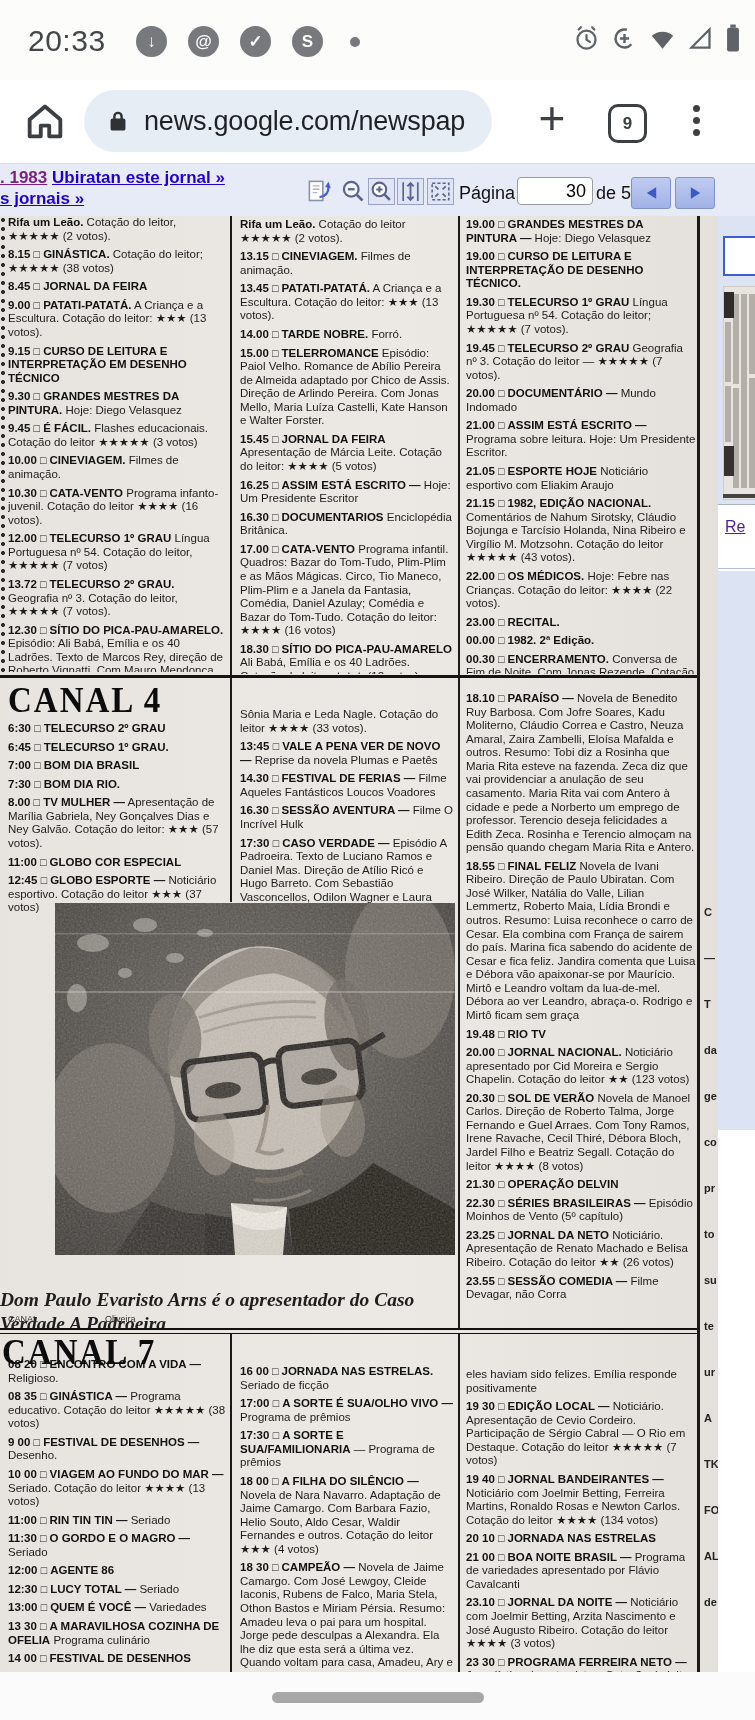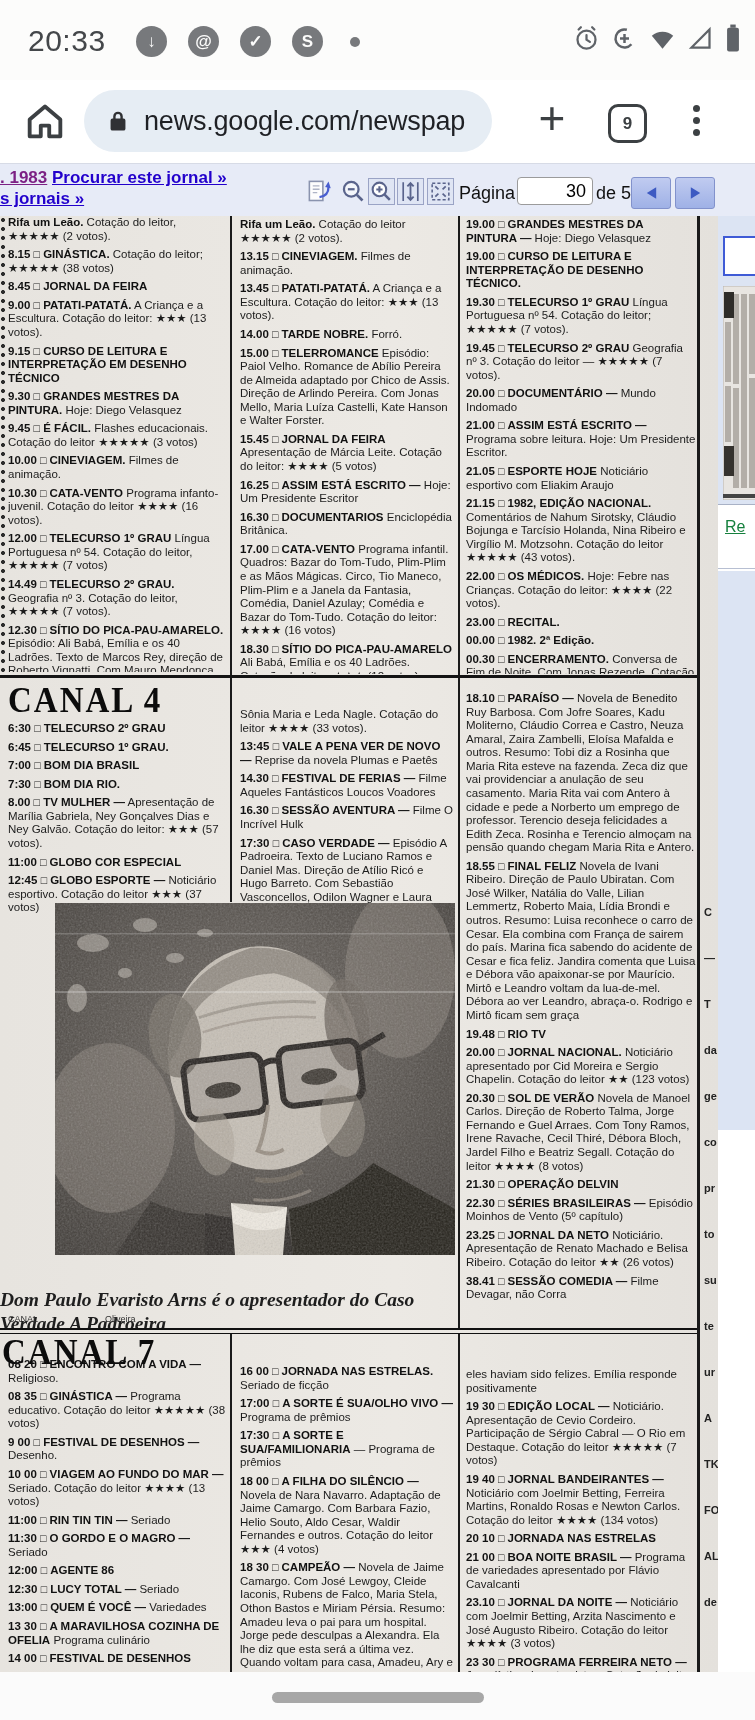--- a/index.html
+++ b/index.html
@@ -85,21 +85,21 @@
   .vredge{left:697px;top:0;height:1456px;width:3px;}
   .edge-frags{position:absolute;left:704px;top:690px;width:14px;height:766px;overflow:hidden;
               font-size:11px;font-weight:700;color:#222;}
   .edge-frags div{height:46px;}
   
   .side-panel{position:absolute;left:718px;top:0;width:37px;height:914px;background:#dce4f3;overflow:hidden;}
   .cur-box{position:absolute;left:5px;top:20px;width:44px;height:36px;background:#fff;border:2px solid #3f5bd6;}
   .thumb{position:absolute;left:5px;top:70px;width:34px;height:214px;}
   .side-div1{position:absolute;left:0;top:288px;width:37px;height:1px;background:#a9b2c6;}
   .side-white{position:absolute;left:0;top:289px;width:37px;height:66px;background:#fff;}
-  .re-link{position:absolute;left:7px;top:302px;font-size:16px;color:#15803d;}
+  .re-link{position:absolute;left:7px;top:302px;font-size:16px;color:#4c1d95;}
   .side-div2{position:absolute;left:0;top:352px;width:37px;height:1px;background:#b7bfd2;}
   
   .bottom-strip{position:absolute;left:0;top:1672px;width:755px;height:48px;background:#fbfbfb;}
   .home-ind{position:absolute;left:272px;top:20px;width:212px;height:11px;border-radius:6px;background:#a7a7a7;}
 </style>
 </head>
 <body>
 
 <div class="screen">
 
@@ -151,21 +151,21 @@
         <span></span>
         <span></span>
         <span></span>
       </div>
   </div>
 
   <div class="gn-toolbar">
     <div class="gn-links">
       <div class="row1">
         <a class="vlink" href="#">. 1983</a>
-        <a class="blink" href="#">Procurar este jornal »</a>
+        <a class="blink" href="#">Ubiratan este jornal »</a>
       </div>
       <div class="row2">
         <a class="blink" href="#">s jornais »</a>
       </div>
     </div>
     <svg class="tool-ic ti1" viewBox="0 0 24 24">
         <rect x="3" y="3" width="12" height="17" fill="#fdfdfd" stroke="#8a93ae" stroke-width="1.4"></rect>
         <path d="M6 7h6M6 10h6M6 13h4" stroke="#aeb4c6" stroke-width="1.2"></path>
         <path d="M12 17q8-1 8-9" stroke="#4a5fd0" stroke-width="2" fill="none"></path>
         <path d="M20 3l2 6-5-1z" fill="#4a5fd0"></path>
@@ -207,21 +207,21 @@
           <p class="li"><span class="ti">Rifa um Leão.</span> <span class="de">Cotação do leitor, ★★★★★ (2 votos).</span> </p>
           <p class="li"><span class="t">8.15</span> <span class="bx">□</span> <span class="ti">GINÁSTICA.</span> <span class="de">Cotação do leitor; ★★★★★ (38 votos)</span> </p>
           <p class="li"><span class="t">8.45</span> <span class="bx">□</span> <span class="ti">JORNAL DA FEIRA</span> </p>
           <p class="li"><span class="t">9.00</span> <span class="bx">□</span> <span class="ti">PATATI-PATATÁ.</span> <span class="de">A Criança e a Escultura. Cotação do leitor: ★★★ (13 votos).</span> </p>
           <p class="li"><span class="t">9.15</span> <span class="bx">□</span> <span class="ti">CURSO DE LEITURA E INTERPRETAÇÃO EM DESENHO TÉCNICO</span> </p>
           <p class="li"><span class="t">9.30</span> <span class="bx">□</span> <span class="ti">GRANDES MESTRES DA PINTURA.</span> <span class="de">Hoje: Diego Velasquez</span> </p>
           <p class="li"><span class="t">9.45</span> <span class="bx">□</span> <span class="ti">É FÁCIL.</span> <span class="de">Flashes educacionais. Cotação do leitor ★★★★★ (3 votos)</span> </p>
           <p class="li"><span class="t">10.00</span> <span class="bx">□</span> <span class="ti">CINEVIAGEM.</span> <span class="de">Filmes de animação.</span> </p>
           <p class="li"><span class="t">10.30</span> <span class="bx">□</span> <span class="ti">CATA-VENTO</span> <span class="de">Programa infanto-juvenil. Cotação do leitor ★★★★ (16 votos).</span> </p>
           <p class="li"><span class="t">12.00</span> <span class="bx">□</span> <span class="ti">TELECURSO 1º GRAU</span> <span class="de">Língua Portuguesa nº 54. Cotação do leitor, ★★★★★ (7 votos)</span> </p>
-          <p class="li"><span class="t">14.49</span> <span class="bx">□</span> <span class="ti">TELECURSO 2º GRAU.</span> <span class="de">Geografia nº 3. Cotação do leitor, ★★★★★ (7 votos).</span> </p>
+          <p class="li"><span class="t">13.72</span> <span class="bx">□</span> <span class="ti">TELECURSO 2º GRAU.</span> <span class="de">Geografia nº 3. Cotação do leitor, ★★★★★ (7 votos).</span> </p>
           <p class="li"><span class="t">12.30</span> <span class="bx">□</span> <span class="ti">SÍTIO DO PICA-PAU-AMARELO.</span> <span class="de">Episódio: Ali Babá, Emília e os 40 Ladrões. Texto de Marcos Rey, direção de Roberto Vignatti. Com Mauro Mendonça, Stenio Garcia, Arlette Salles e André Valli. Cotação do leitor: ★★★ (12 votos).</span> </p>
         </div>
       <div class="np-col c-t1">
           <p class="li"><span class="ti">Rifa um Leão.</span> <span class="de">Cotação do leitor ★★★★★ (2 votos).</span> </p>
           <p class="li"><span class="t">13.15</span> <span class="bx">□</span> <span class="ti">CINEVIAGEM.</span> <span class="de">Filmes de animação.</span> </p>
           <p class="li"><span class="t">13.45</span> <span class="bx">□</span> <span class="ti">PATATI-PATATÁ.</span> <span class="de">A Criança e a Escultura. Cotação do leitor: ★★★ (13 votos).</span> </p>
           <p class="li"><span class="t">14.00</span> <span class="bx">□</span> <span class="ti">TARDE NOBRE.</span> <span class="de">Forró.</span> </p>
           <p class="li"><span class="t">15.00</span> <span class="bx">□</span> <span class="ti">TELERROMANCE</span> <span class="de">Episódio: Paiol Velho. Romance de Abílio Pereira de Almeida adaptado por Chico de Assis. Direção de Arlindo Pereira. Com Jonas Mello, Maria Luíza Castelli, Kate Hanson e Walter Forster.</span> </p>
           <p class="li"><span class="t">15.45</span> <span class="bx">□</span> <span class="ti">JORNAL DA FEIRA</span> <span class="de">Apresentação de Márcia Leite. Cotação do leitor: ★★★★ (5 votos)</span> </p>
           <p class="li"><span class="t">16.25</span> <span class="bx">□</span> <span class="ti">ASSIM ESTÁ ESCRITO —</span> <span class="de">Hoje: Um Presidente Escritor</span> </p>
@@ -267,21 +267,21 @@
         </div>
       <div class="np-col c-42">
           <p class="li"><span class="t">18.10</span> <span class="bx">□</span> <span class="ti">PARAÍSO —</span> <span class="de">Novela de Benedito Ruy Barbosa. Com Jofre Soares, Kadu Moliterno, Cláudio Correa e Castro, Neuza Amaral, Zaira Zambelli, Eloísa Mafalda e outros. Resumo: Tobi diz a Rosinha que Maria Rita esteve na fazenda. Zeca diz que vai providenciar a anulação de seu casamento. Maria Rita vai com Antero à cidade e pede a Norberto um emprego de professor. Terencio deseja felicidades a Edith Zeca. Rosinha e Terencio almoçam na pensão quando chegam Maria Rita e Antero.</span> </p>
           <p class="li"><span class="t">18.55</span> <span class="bx">□</span> <span class="ti">FINAL FELIZ</span> <span class="de">Novela de Ivani Ribeiro. Direção de Paulo Ubiratan. Com José Wilker, Natália do Valle, Lilian Lemmertz, Roberto Maia, Lídia Brondi e outros. Resumo: Luisa reconhece o carro de Cesar. Ela combina com França de sairem do país. Marina fica sabendo do acidente de Cesar e fica feliz. Jandira comenta que Luisa e Débora vão apaixonar-se por Maurício. Mirtô e Leandro voltam da lua-de-mel. Débora ao ver Leandro, abraça-o. Rodrigo e Mirtô ficam sem graça</span> </p>
           <p class="li"><span class="t">19.48</span> <span class="bx">□</span> <span class="ti">RIO TV</span> </p>
           <p class="li"><span class="t">20.00</span> <span class="bx">□</span> <span class="ti">JORNAL NACIONAL.</span> <span class="de">Noticiário apresentado por Cid Moreira e Sergio Chapelin. Cotação do leitor ★★ (123 votos)</span> </p>
           <p class="li"><span class="t">20.30</span> <span class="bx">□</span> <span class="ti">SOL DE VERÃO</span> <span class="de">Novela de Manoel Carlos. Direção de Roberto Talma, Jorge Fernando e Guel Arraes. Com Tony Ramos, Irene Ravache, Cecil Thiré, Débora Bloch, Jardel Filho e Beatriz Segall. Cotação do leitor ★★★★ (8 votos)</span> </p>
           <p class="li"><span class="t">21.30</span> <span class="bx">□</span> <span class="ti">OPERAÇÃO DELVIN</span> </p>
           <p class="li"><span class="t">22.30</span> <span class="bx">□</span> <span class="ti">SÉRIES BRASILEIRAS —</span> <span class="de">Episódio Moinhos de Vento (5º capítulo)</span> </p>
           <p class="li"><span class="t">23.25</span> <span class="bx">□</span> <span class="ti">JORNAL DA NETO</span> <span class="de">Noticiário. Apresentação de Renato Machado e Belisa Ribeiro. Cotação do leitor ★★ (26 votos)</span> </p>
-          <p class="li"><span class="t">38.41</span> <span class="bx">□</span> <span class="ti">SESSÃO COMEDIA —</span> <span class="de">Filme Devagar, não Corra</span> </p>
+          <p class="li"><span class="t">23.55</span> <span class="bx">□</span> <span class="ti">SESSÃO COMEDIA —</span> <span class="de">Filme Devagar, não Corra</span> </p>
         </div>
       <div class="vrule vr2a"></div>
       <div class="vrule vr2b"></div>
 
       <svg class="np-photo" viewBox="0 0 400 352" preserveAspectRatio="none">
         <defs>
           <filter id="grain">
               <feTurbulence type="fractalNoise" baseFrequency="0.55" numOctaves="2" seed="7"></feTurbulence>
               <feColorMatrix type="saturate" values="0"></feColorMatrix>
             </filter>

